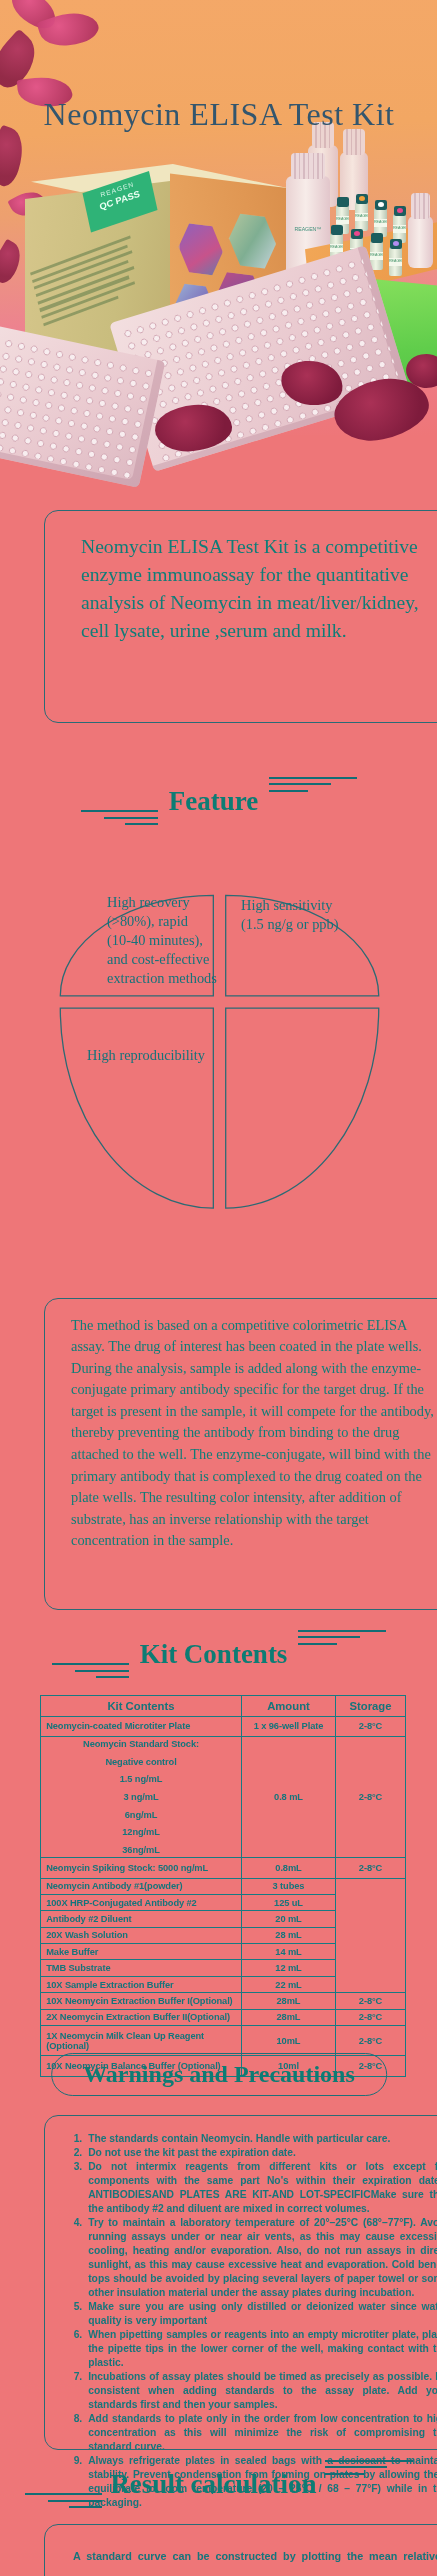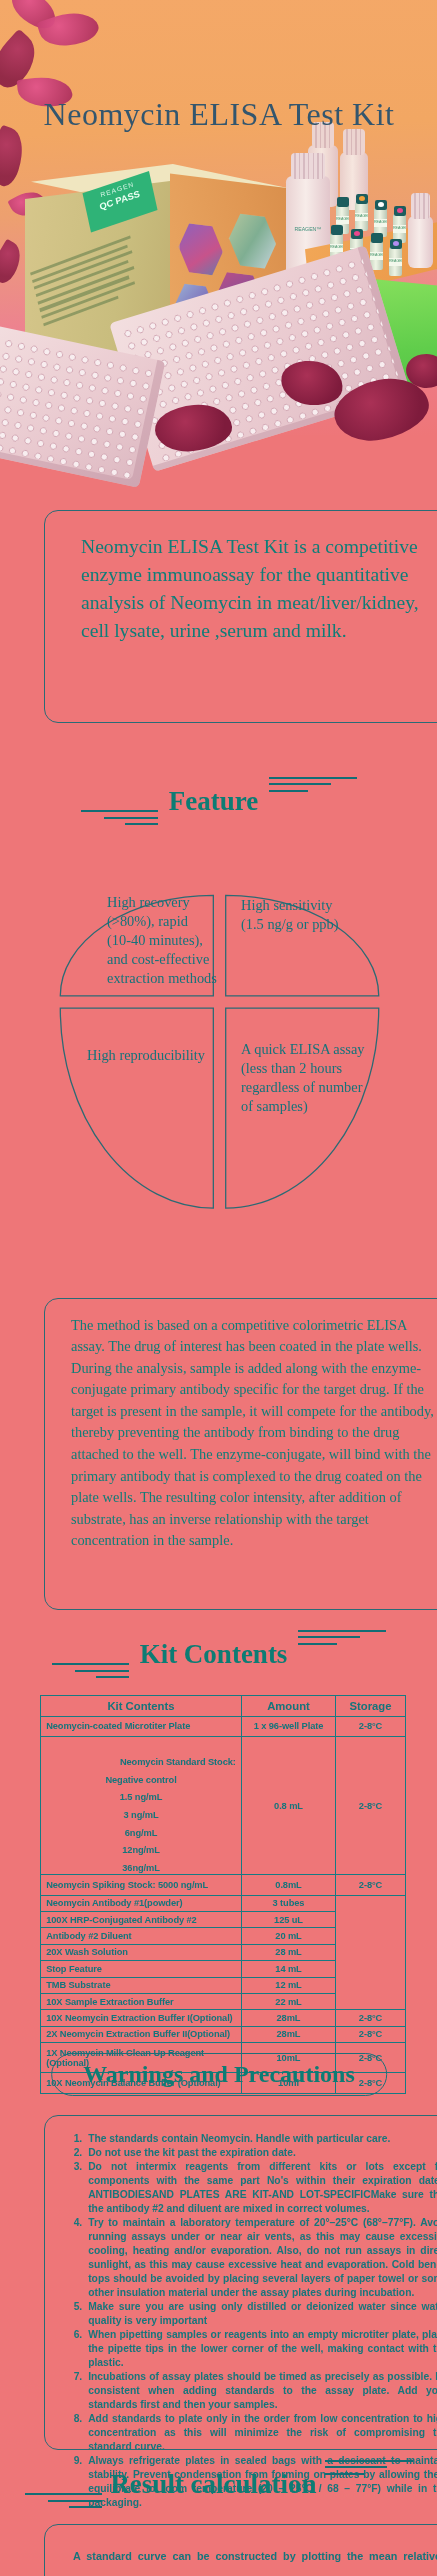--- a/index.html
+++ b/index.html
@@ -97,21 +97,21 @@
     font-family:"Liberation Sans",sans-serif;color:#14757c;font-weight:bold;table-layout:fixed;}
   #kit-table th,#kit-table td{border:1px solid #177a83;padding:1px 5.2px;}
   #kit-table th{font-size:11.3px;height:17.5px;text-align:center;}
   #kit-table td{font-size:9.3px;letter-spacing:-0.1px;}
   #kit-table td.c{text-align:center;}
   tr.r-plain td{height:17.5px;}
   tr.r-sm td{height:13.4px;}
   tr.r-tall td{height:27px;}
   tr.r-stock td{height:118px;vertical-align:top;}
   tr.r-stock td.c{vertical-align:middle;}
-  .stock-title{text-align:right;margin-top:19px;}
+  .stock-title{text-align:center;margin-top:1px;}
   .sub{text-align:center;margin-top:7.7px;}
 </style>
 </head>
 <body>
 
 <div id="page">
 
   <div id="photo">
     <div class="leaf" style="left:9.3px;top:-6.2px;width:49px;height:30px;transform:rotate(24deg);"></div>
     <div class="leaf" style="left:40px;top:13.4px;width:58px;height:33px;transform:rotate(-18deg);"></div>
@@ -261,26 +261,20 @@
       <div>and cost-effective</div>
       <div>extraction methods</div>
     </div>
   <div class="qtext" id="qt1">
       <div>High sensitivity</div>
       <div>(1.5 ng/g or ppb)</div>
     </div>
   <div class="qtext" id="qt2">
       <div>High reproducibility</div>
     </div>
-  <div class="qtext" id="qt3">
-      <div>A quick ELISA assay</div>
-      <div>(less than 2 hours</div>
-      <div>regardless of number</div>
-      <div>of samples)</div>
-    </div>
 
 
   <div class="tbox" id="proc-box">
     <span>The method is based on a competitive colorimetric ELISA assay. The drug of interest has been coated in the plate wells. During the analysis, sample is added along with the enzyme-conjugate primary antibody specific for the target drug. If the target is present in the sample, it will compete for the antibody, thereby preventing the antibody from binding to the drug attached to the well. The enzyme-conjugate, will bind with the primary antibody that is complexed to the drug coated on the plate wells. The resulting color intensity, after addition of substrate, has an inverse relationship with the target concentration in the sample.</span>
   </div>
 
   <div class="lineshead" id="kit-head">
     <span class="lines l">
         <i></i>
         <i></i>
@@ -342,21 +336,21 @@
         </tr>
         <tr class="r-sm">
           <td>Antibody #2 Diluent</td>
           <td class="c">20 mL</td>
         </tr>
         <tr class="r-sm">
           <td>20X Wash Solution</td>
           <td class="c">28 mL</td>
         </tr>
         <tr class="r-sm">
-          <td>Stop Feature</td>
+          <td>Make Buffer</td>
           <td class="c">14 mL</td>
         </tr>
         <tr class="r-sm">
           <td>TMB Substrate</td>
           <td class="c">12 mL</td>
         </tr>
         <tr class="r-sm">
           <td>10X Sample Extraction Buffer</td>
           <td class="c">22 mL</td>
         </tr>

